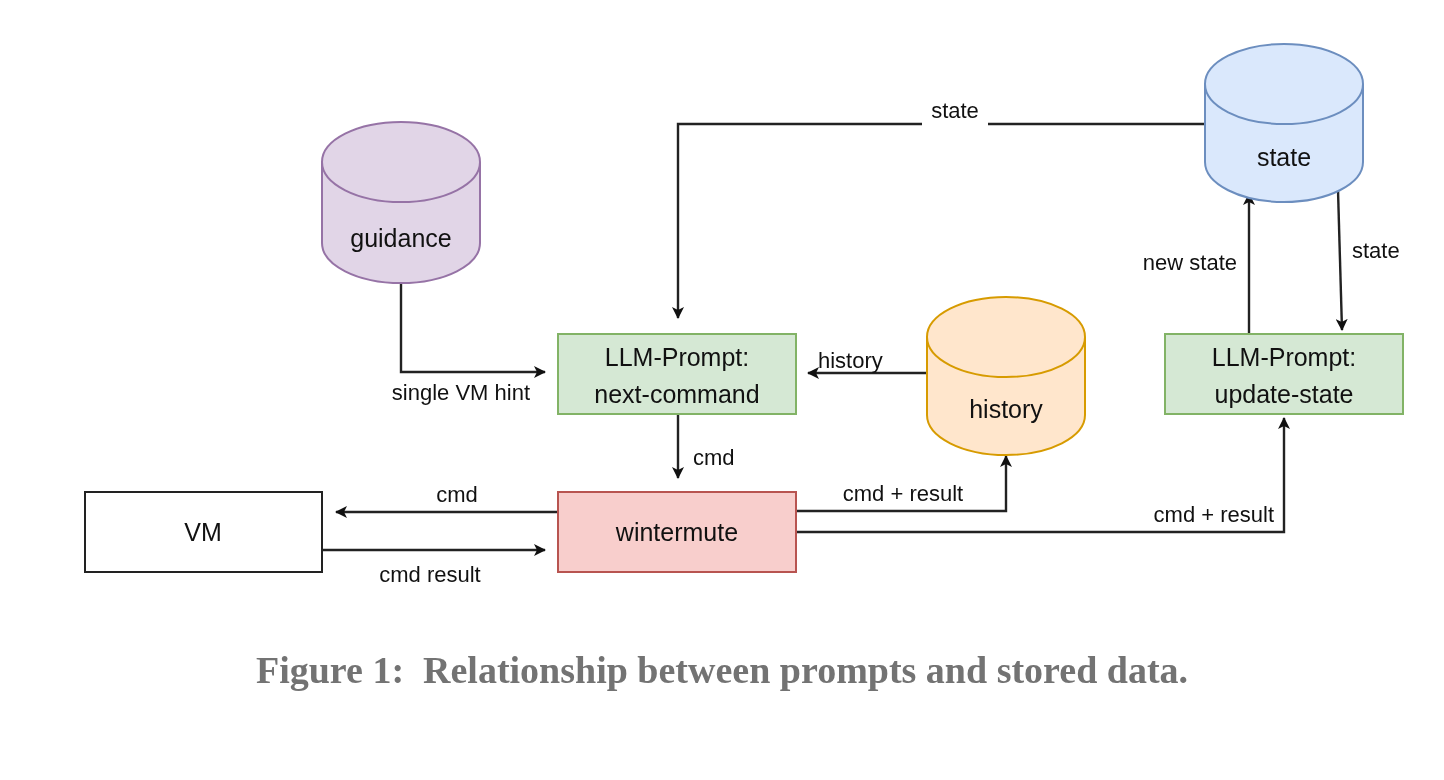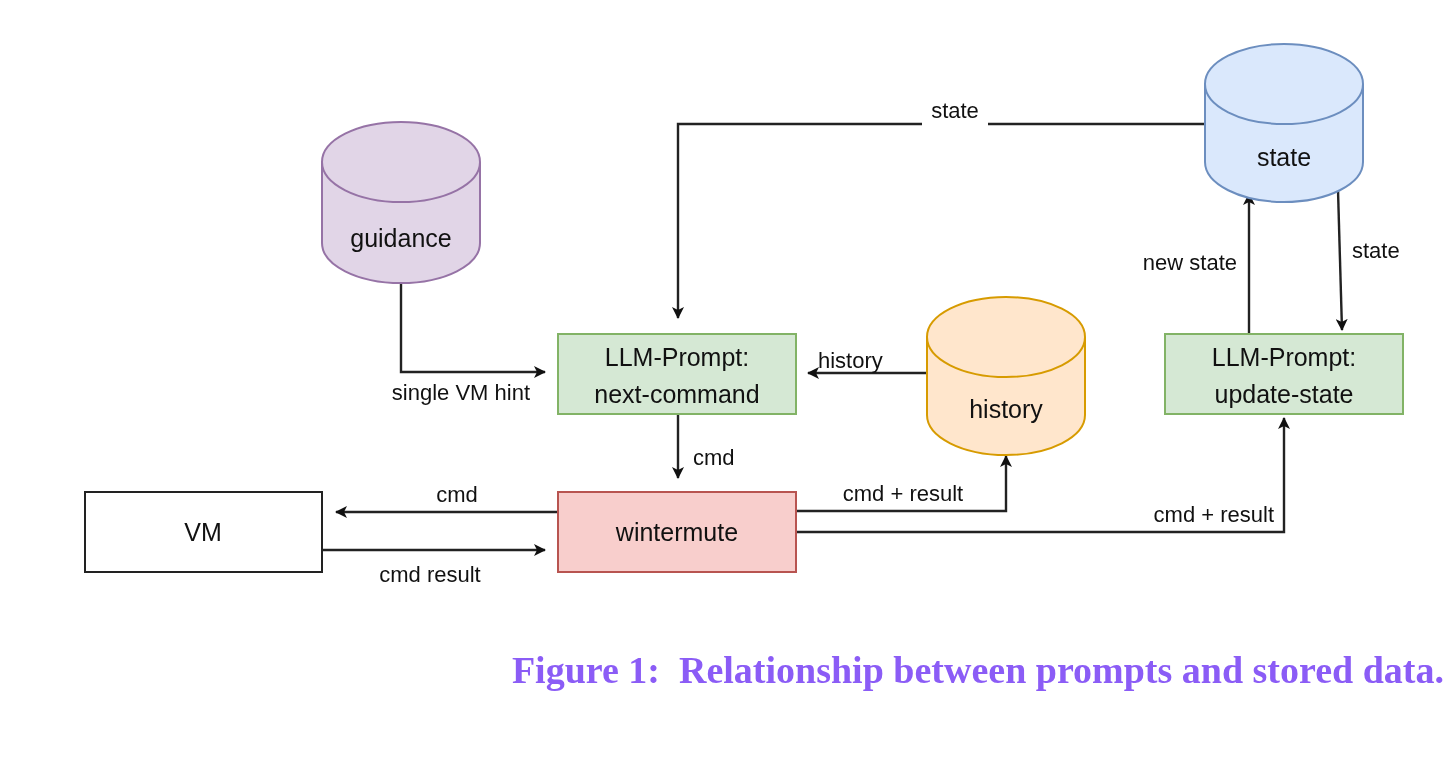--- a/index.html
+++ b/index.html
@@ -2,22 +2,22 @@
 <html><head>
   <meta charset="utf-8">
   <style>
     html, body { margin: 0; padding: 0; background: #ffffff; }
     body { width: 1444px; height: 780px; position: relative; overflow: hidden; }
     #diagram { position: absolute; left: 0; top: 0; }
     .lbl { font-family: "Liberation Sans", sans-serif; font-size: 22px; fill: #111111; }
     .node-text { font-family: "Liberation Sans", sans-serif; font-size: 25px; fill: #111111; }
     .edge { stroke: #222222; stroke-width: 2.4; fill: none; }
     #caption {
-      position: absolute; left: 0; top: 648px; width: 1444px; text-align: right;
-      font-family: "Liberation Serif", serif; font-weight: bold; font-size: 38px; color: #8b5cf6;
+      position: absolute; left: 0; top: 648px; width: 1444px; text-align: center;
+      font-family: "Liberation Serif", serif; font-weight: bold; font-size: 38px; color: #737373;
       white-space: pre;
     }
   </style>
 </head>
 <body>
 
 <svg id="diagram" width="1444" height="640" viewBox="0 0 1444 640">
   <defs>
     <marker id="arrow" viewBox="0 0 12 12" refX="11" refY="6" markerWidth="12" markerHeight="12" markerUnits="userSpaceOnUse" orient="auto">
       <path d="M0,0 L12,6 L0,12 L3,6 Z" fill="#111111"></path>

